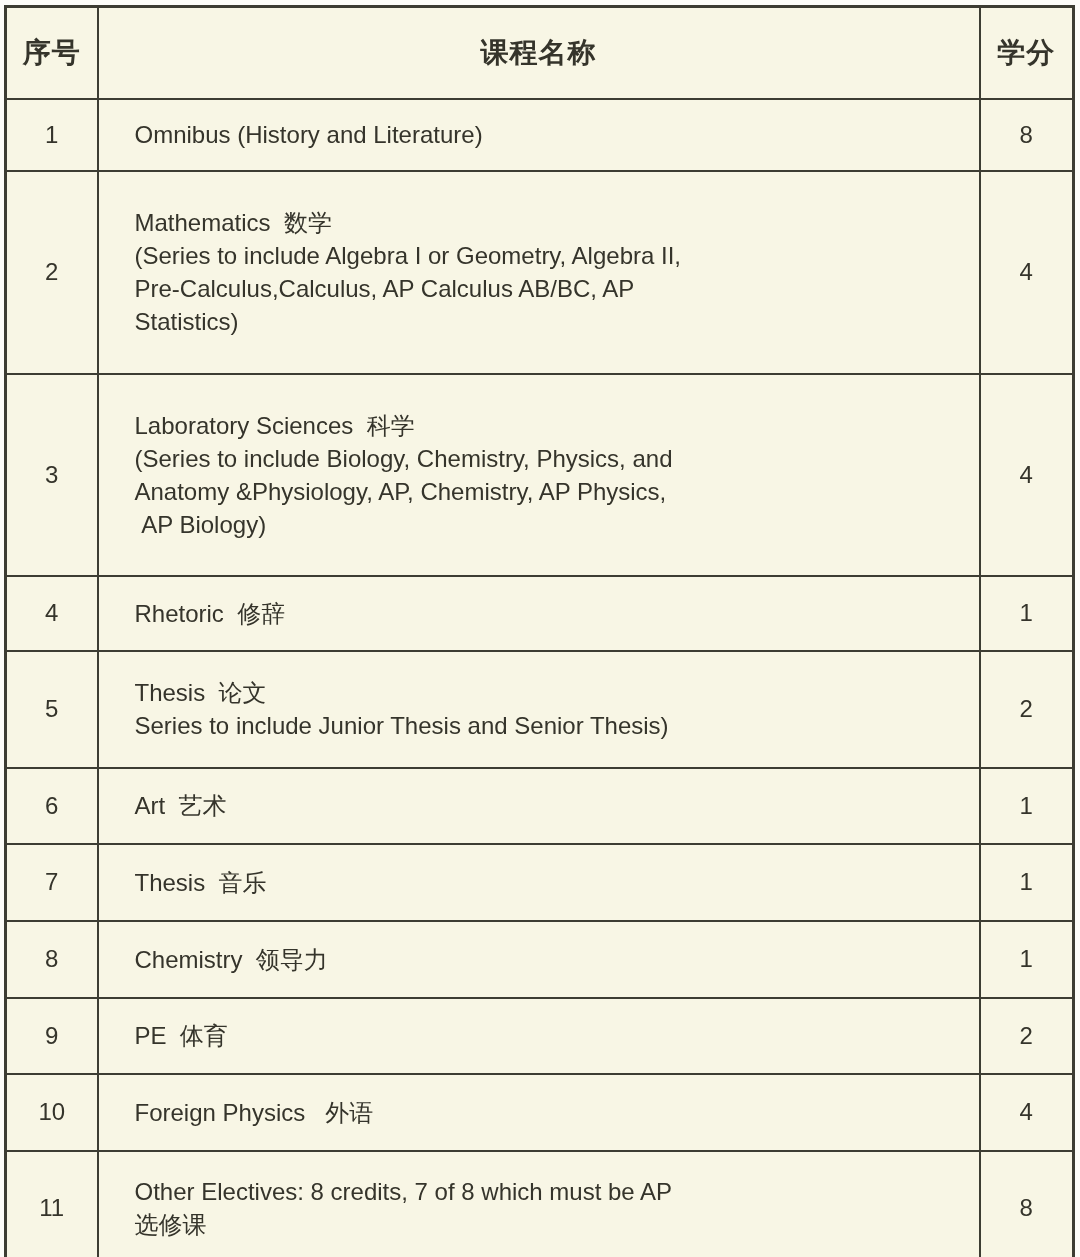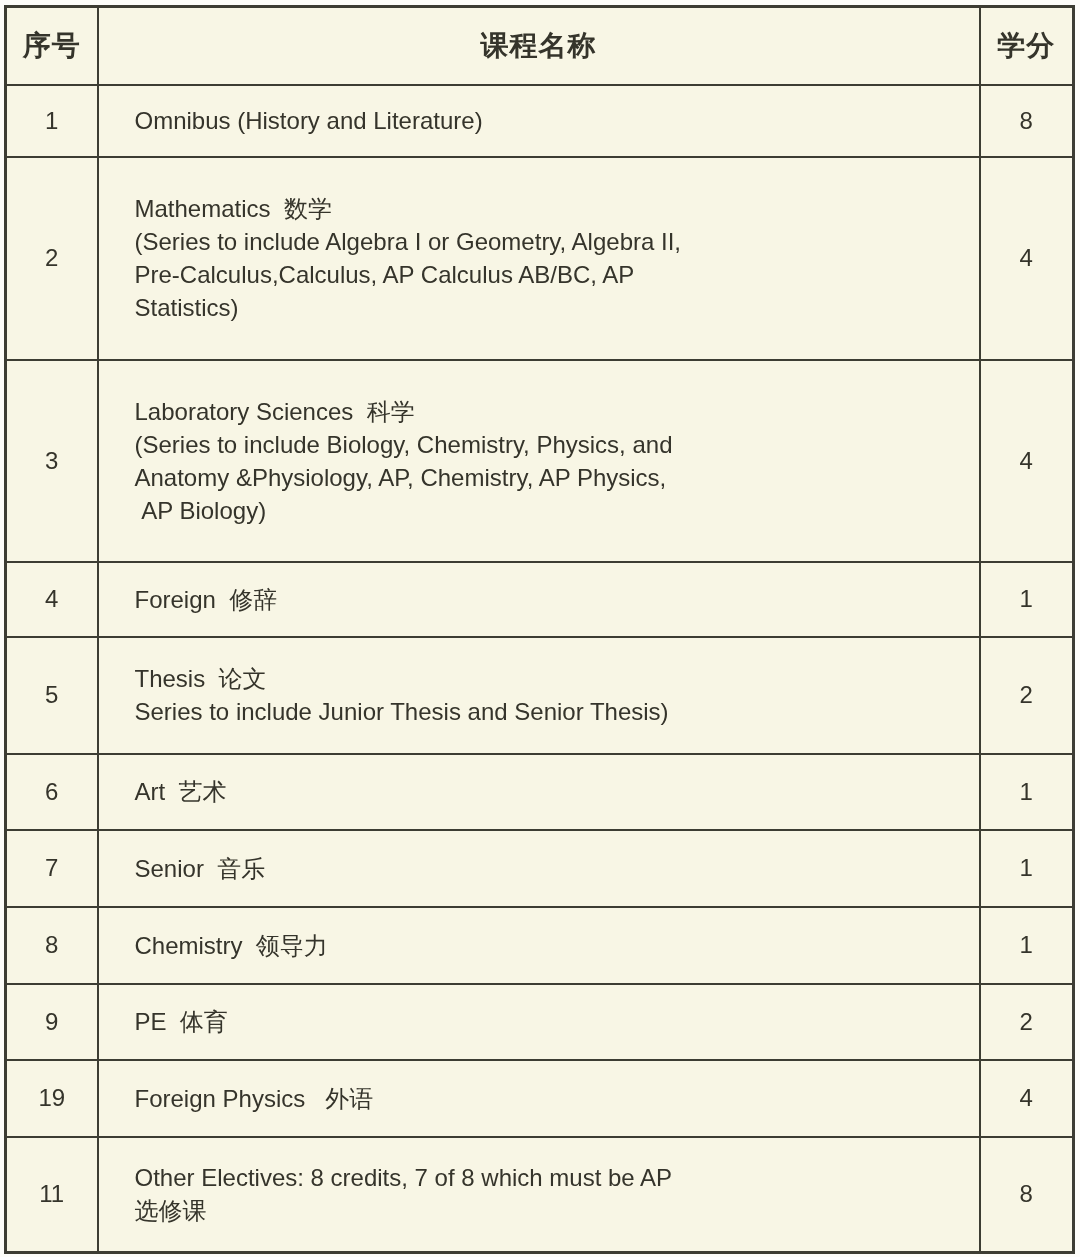--- a/index.html
+++ b/index.html
@@ -32,21 +32,21 @@
     vertical-align:middle;
     background:var(--bg-cell);
   }
   col.c-no{width:92px;}
   col.c-course{width:882px;}
   col.c-credit{width:94px;}
   thead th{
     font-size:28px;
     font-weight:bold;
     text-align:center;
-    height:78px;
+    height:92px;
     letter-spacing:1px;
   }
   td.col-no, td.col-credit{
     text-align:center;
     font-size:24px;
   }
   td.col-course{
     text-align:left;
     padding:18px 26px 18px 36px;
     font-size:24px;
@@ -88,51 +88,51 @@
         <tr style="height: 202px;">
     <td class="col-no">3</td>
     <td class="col-course">Laboratory Sciences  科学
 (Series to include Biology, Chemistry, Physics, and
 Anatomy &amp;Physiology, AP, Chemistry, AP Physics,
  AP Biology)</td>
     <td class="col-credit">4</td>
   </tr>
         <tr style="height: 75px;">
     <td class="col-no">4</td>
-    <td class="col-course">Foreign  修辞</td>
+    <td class="col-course">Rhetoric  修辞</td>
     <td class="col-credit">1</td>
   </tr>
         <tr style="height: 117px;">
     <td class="col-no">5</td>
     <td class="col-course">Thesis  论文
 Series to include Junior Thesis and Senior Thesis)</td>
     <td class="col-credit">2</td>
   </tr>
         <tr style="height: 76px;">
     <td class="col-no">6</td>
     <td class="col-course">Art  艺术</td>
     <td class="col-credit">1</td>
   </tr>
         <tr style="height: 77px;">
     <td class="col-no">7</td>
-    <td class="col-course">Senior  音乐</td>
+    <td class="col-course">Thesis  音乐</td>
     <td class="col-credit">1</td>
   </tr>
         <tr style="height: 77px;">
     <td class="col-no">8</td>
     <td class="col-course">Chemistry  领导力</td>
     <td class="col-credit">1</td>
   </tr>
         <tr style="height: 76px;">
     <td class="col-no">9</td>
     <td class="col-course">PE  体育</td>
     <td class="col-credit">2</td>
   </tr>
         <tr style="height: 77px;">
-    <td class="col-no">19</td>
+    <td class="col-no">10</td>
     <td class="col-course">Foreign Physics   外语</td>
     <td class="col-credit">4</td>
   </tr>
         <tr style="height: 116px;">
     <td class="col-no">11</td>
     <td class="col-course">Other Electives: 8 credits, 7 of 8 which must be AP
 选修课</td>
     <td class="col-credit">8</td>
   </tr>
       </tbody>

